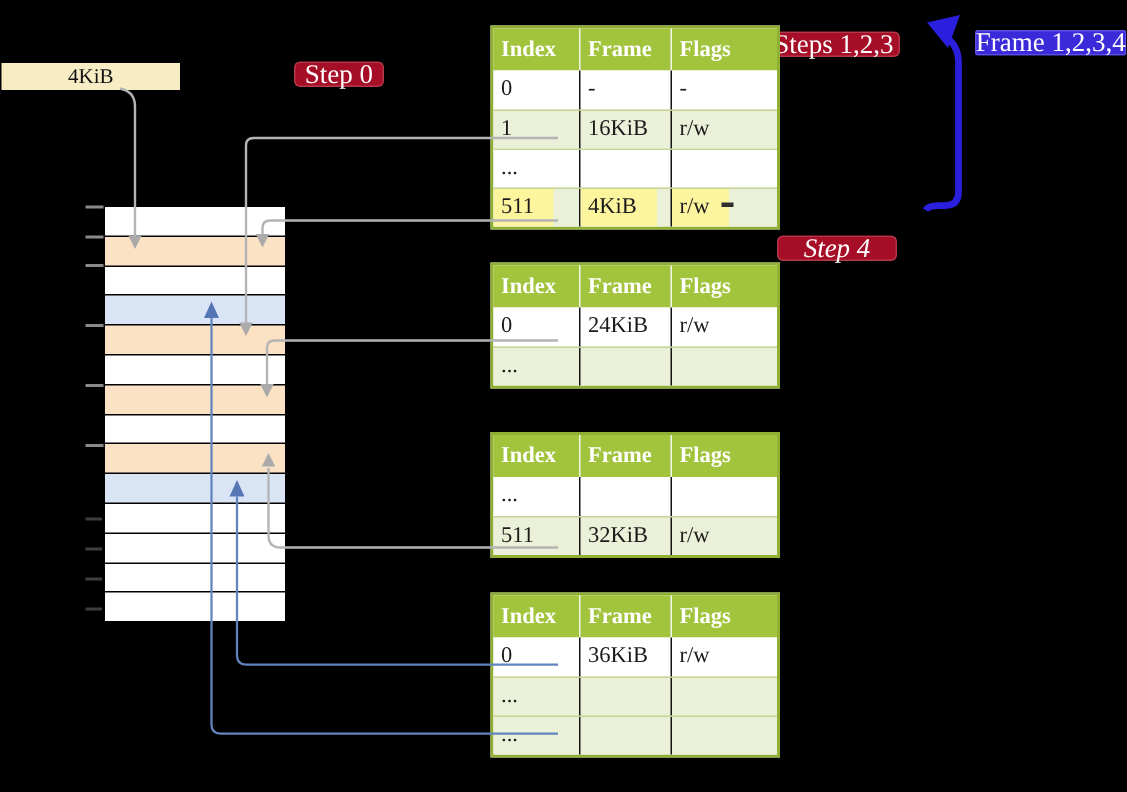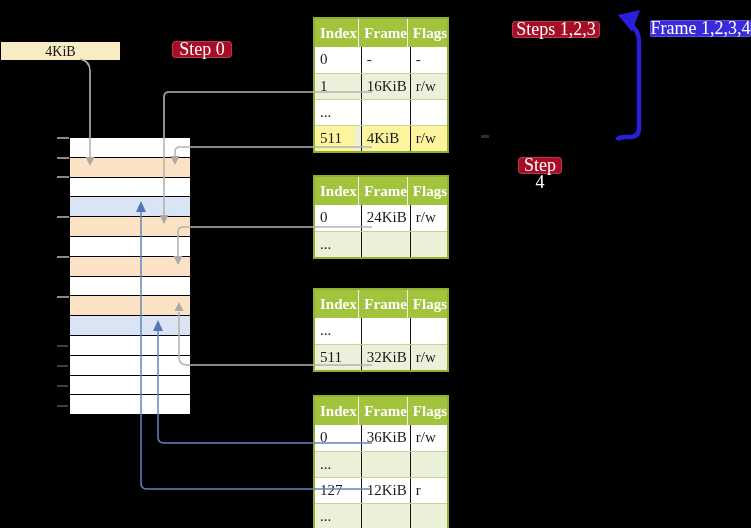--- a/index.html
+++ b/index.html
@@ -26,36 +26,36 @@
     text-align:center;line-height:19px;
   }
   
   .badge{
     position:absolute;height:17px;color:#fff;font-size:18px;
     text-align:center;line-height:17px;border-radius:4px;
     box-shadow:inset 0 0 0 1px rgba(255,255,255,0.18);
   }
   .badge.red{background:var(--badge-red);}
   .badge.blue{background:var(--badge-blue);border-radius:2px;}
-  #badge-step0{left:172px;top:41px;width:60px;}
+  #badge-step0{left:196px;top:41px;width:60px;}
   #badge-steps123{left:512px;top:21px;width:88px;}
   #badge-steps1234{left:650px;top:20px;width:101px;}
-  #badge-step4{left:518px;top:157px;width:44px;}
+  #badge-step4{left:518px;top:157px;width:80px;font-style:italic;}
   
   #strip{position:absolute;left:70px;top:138px;width:120px;z-index:1;}
   .strip-row{height:18.8px;margin-bottom:1px;}
   .strip-row.plain{background:#ffffff;}
   .strip-row.table{background:var(--strip-orange);}
   .strip-row.page{background:var(--strip-blue);}
   
   .tick{position:absolute;left:57px;width:12px;height:2px;background:#8a8a8a;}
   .tick.dark{background:#3e3e3e;width:11px;}
   
   .ptable{
-    position:absolute;left:313px;width:136px;box-sizing:border-box;
+    position:absolute;left:327px;width:193px;box-sizing:border-box;
     border:2px solid var(--tbl-border);background:#ffffff;z-index:2;
   }
   .t-head{display:flex;background:var(--hdr-green);height:28px;}
   .t-hcell{
     box-sizing:border-box;color:#fff;font-weight:bold;font-size:15px;
     line-height:28px;padding-left:5px;
   }
   .t-hcell + .t-hcell{border-left:1px solid #f4f6ec;}
   .t-row{display:flex;height:26px;box-sizing:border-box;background:#fff;}
   .t-row.shaded{background:var(--row-green);}
@@ -185,25 +185,20 @@
         <div class="t-row">
           <div class="t-cell c0">0</div>
           <div class="t-cell c1">36KiB</div>
           <div class="t-cell c2">r/w</div>
         </div>
         <div class="t-row shaded">
           <div class="t-cell c0">...</div>
           <div class="t-cell c1"></div>
           <div class="t-cell c2"></div>
         </div>
-        <div class="t-row">
-          <div class="t-cell c0">127</div>
-          <div class="t-cell c1">12KiB</div>
-          <div class="t-cell c2">r</div>
-        </div>
         <div class="t-row shaded">
           <div class="t-cell c0">...</div>
           <div class="t-cell c1"></div>
           <div class="t-cell c2"></div>
         </div>
       </div>
     </div>
 
   <svg id="overlay" width="751" height="528" viewBox="0 0 751 528">
 

